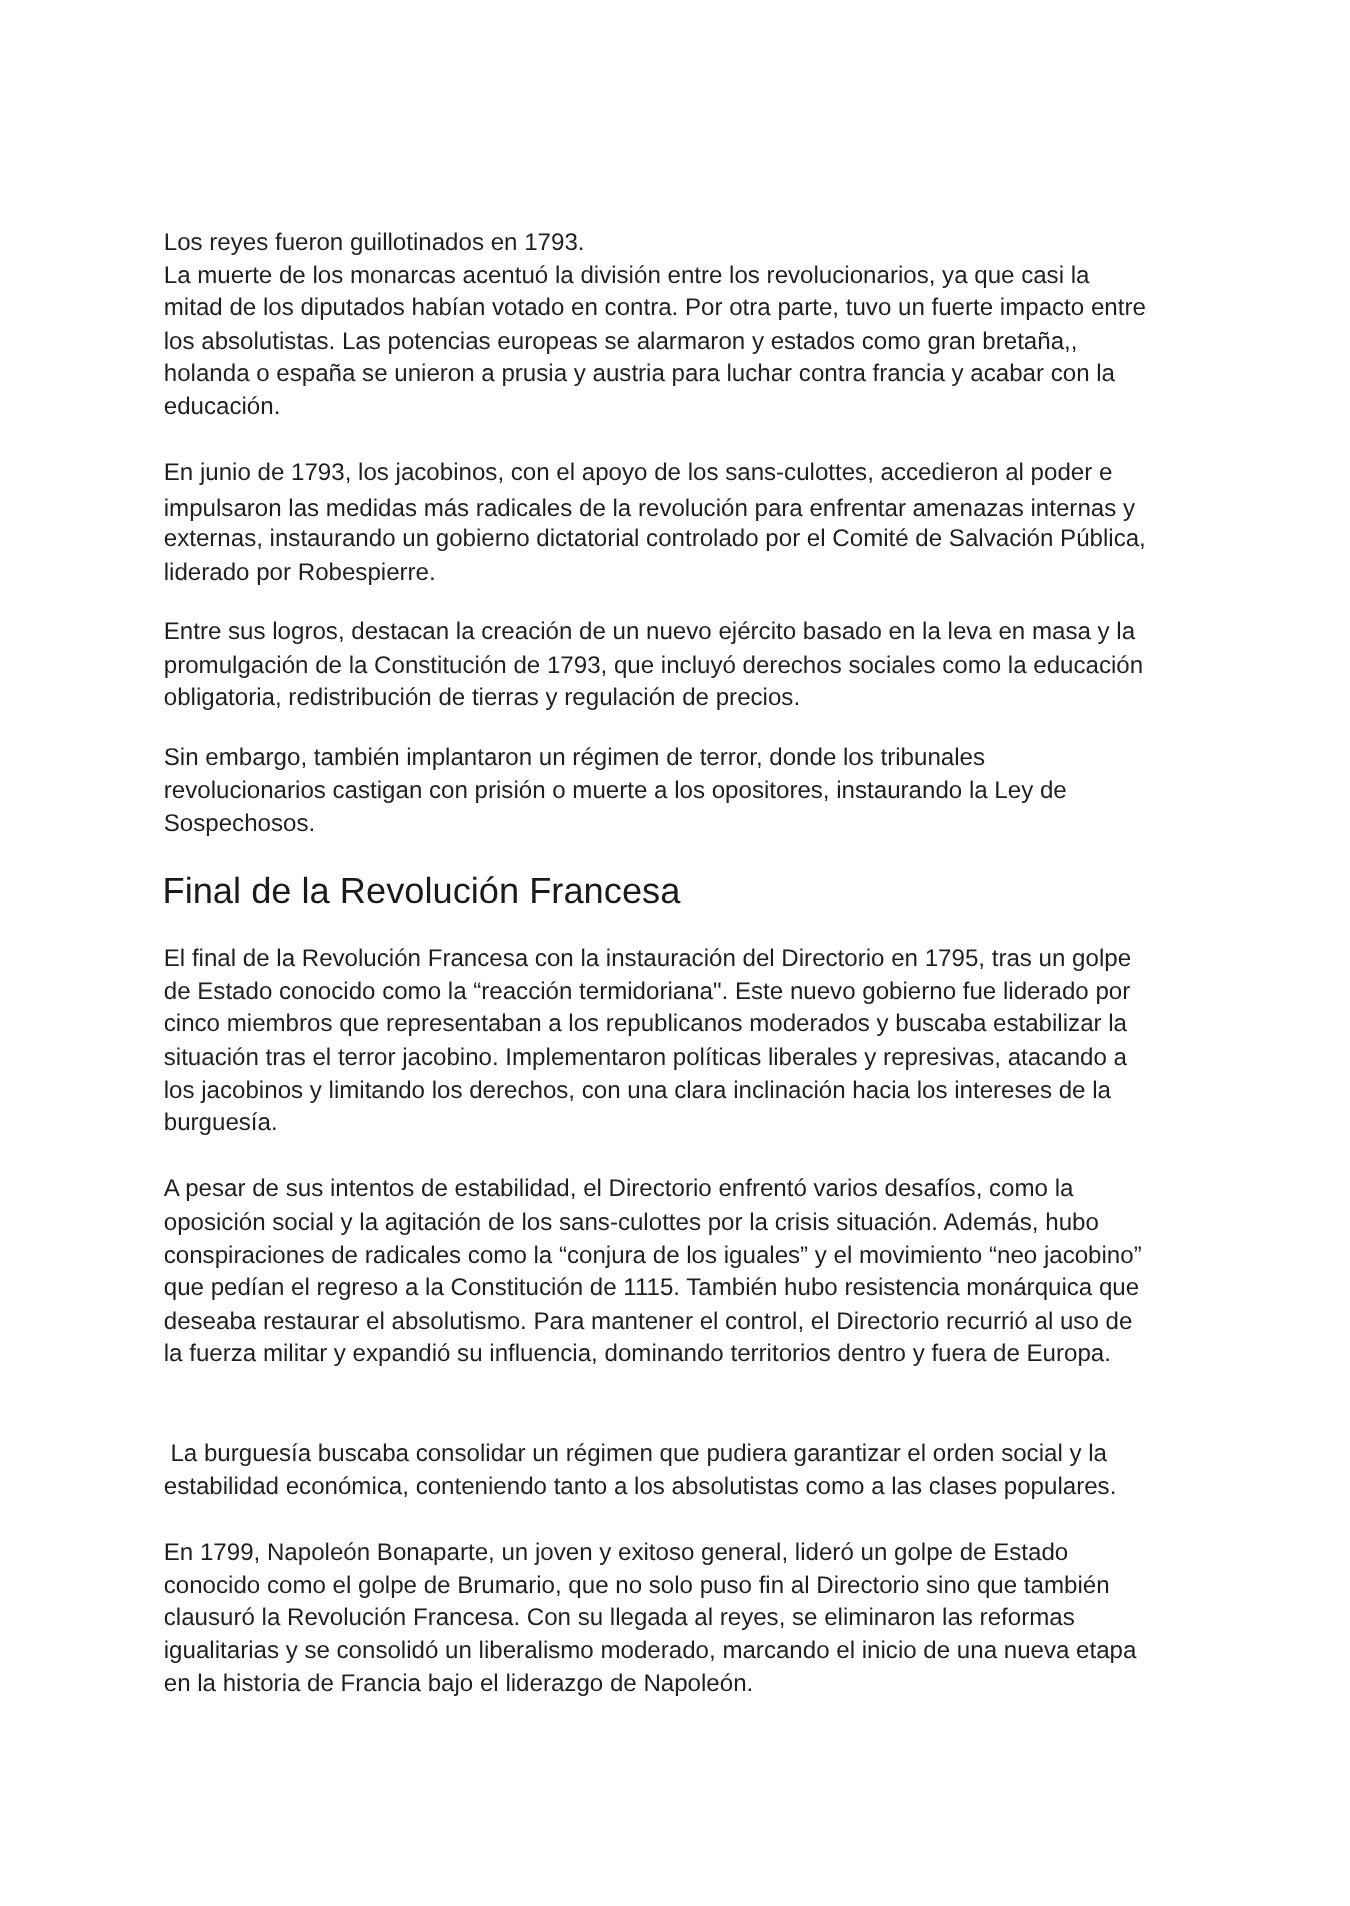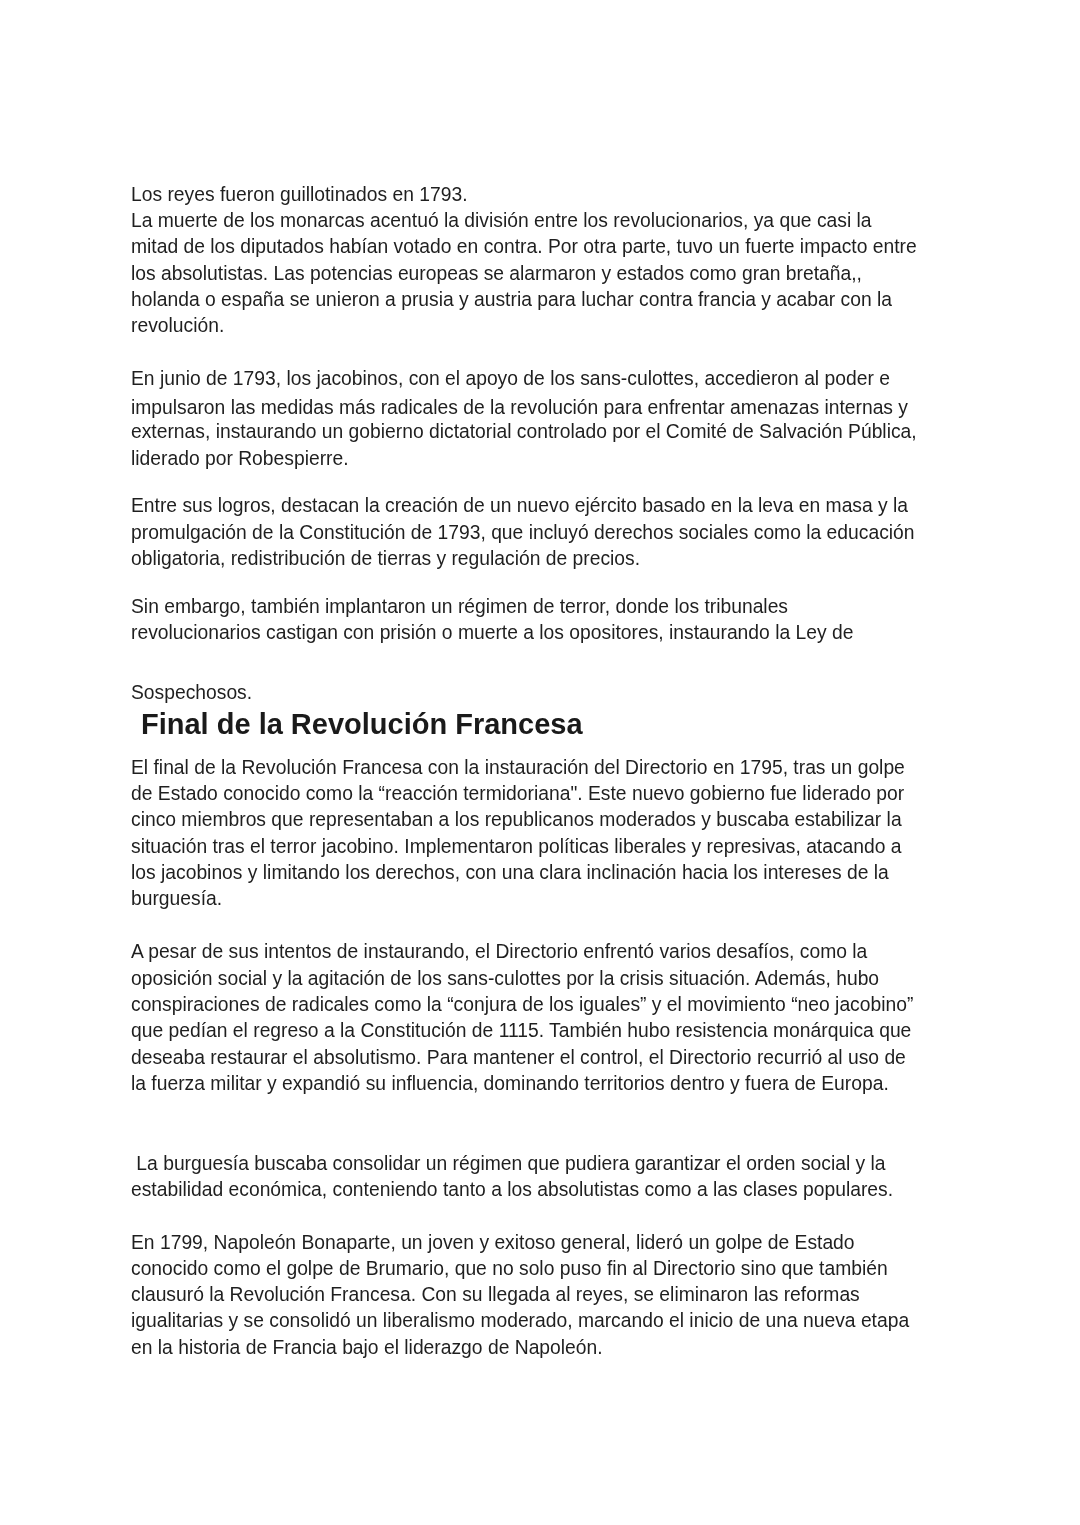--- a/index.html
+++ b/index.html
@@ -31,70 +31,70 @@
       white-space: pre;
       color: #1f1f1f;
     }
     .heading {
       position: absolute;
       left: 130px;
       font-size: 29px;
       line-height: 36px;
       white-space: pre;
       color: #1a1a1a;
-      font-weight: bold;
-      margin: 11px;
+      font-weight: normal;
+      margin: 0;
     }
   </style>
 </head>
 <body>
 
 <div class="page">
 
   <div>
     <div class="line" style="top:182px">Los reyes fueron guillotinados en 1793.</div>
     <div class="line" style="top:208px">La muerte de los monarcas acentuó la división entre los revolucionarios, ya que casi la</div>
     <div class="line" style="top:234px">mitad de los diputados habían votado en contra. Por otra parte, tuvo un fuerte impacto entre</div>
     <div class="line" style="top:261px">los absolutistas. Las potencias europeas se alarmaron y estados como gran bretaña,,</div>
     <div class="line" style="top:287px">holanda o españa se unieron a prusia y austria para luchar contra francia y acabar con la</div>
-    <div class="line" style="top:313px">revolución.</div>
+    <div class="line" style="top:313px">educación.</div>
   </div>
 
   <div>
     <div class="line" style="top:366px">En junio de 1793, los jacobinos, con el apoyo de los sans-culottes, accedieron al poder e</div>
     <div class="line" style="top:395px">impulsaron las medidas más radicales de la revolución para enfrentar amenazas internas y</div>
     <div class="line" style="top:419px">externas, instaurando un gobierno dictatorial controlado por el Comité de Salvación Pública,</div>
     <div class="line" style="top:446px">liderado por Robespierre.</div>
   </div>
 
   <div>
     <div class="line" style="top:493px">Entre sus logros, destacan la creación de un nuevo ejército basado en la leva en masa y la</div>
     <div class="line" style="top:520px">promulgación de la Constitución de 1793, que incluyó derechos sociales como la educación</div>
     <div class="line" style="top:546px">obligatoria, redistribución de tierras y regulación de precios.</div>
   </div>
 
   <div>
     <div class="line" style="top:594px">Sin embargo, también implantaron un régimen de terror, donde los tribunales</div>
     <div class="line" style="top:620px">revolucionarios castigan con prisión o muerte a los opositores, instaurando la Ley de</div>
-    <div class="line" style="top:680px">Sospechosos.</div>
+    <div class="line" style="top:647px">Sospechosos.</div>
   </div>
 
   <h2 class="heading" style="top:695px">Final de la Revolución Francesa</h2>
 
   <div>
     <div class="line" style="top:755px">El final de la Revolución Francesa con la instauración del Directorio en 1795, tras un golpe</div>
     <div class="line" style="top:781px">de Estado conocido como la “reacción termidoriana". Este nuevo gobierno fue liderado por</div>
     <div class="line" style="top:807px">cinco miembros que representaban a los republicanos moderados y buscaba estabilizar la</div>
     <div class="line" style="top:834px">situación tras el terror jacobino. Implementaron políticas liberales y represivas, atacando a</div>
     <div class="line" style="top:860px">los jacobinos y limitando los derechos, con una clara inclinación hacia los intereses de la</div>
     <div class="line" style="top:886px">burguesía.</div>
   </div>
 
   <div>
-    <div class="line" style="top:939px">A pesar de sus intentos de instaurando, el Directorio enfrentó varios desafíos, como la</div>
+    <div class="line" style="top:939px">A pesar de sus intentos de estabilidad, el Directorio enfrentó varios desafíos, como la</div>
     <div class="line" style="top:966px">oposición social y la agitación de los sans-culottes por la crisis situación. Además, hubo</div>
     <div class="line" style="top:992px">conspiraciones de radicales como la “conjura de los iguales” y el movimiento “neo jacobino”</div>
     <div class="line" style="top:1018px">que pedían el regreso a la Constitución de 1115. También hubo resistencia monárquica que</div>
     <div class="line" style="top:1045px">deseaba restaurar el absolutismo. Para mantener el control, el Directorio recurrió al uso de</div>
     <div class="line" style="top:1071px">la fuerza militar y expandió su influencia, dominando territorios dentro y fuera de Europa.</div>
   </div>
 
   <div>
     <div class="line" style="top:1151px"> La burguesía buscaba consolidar un régimen que pudiera garantizar el orden social y la</div>
     <div class="line" style="top:1177px">estabilidad económica, conteniendo tanto a los absolutistas como a las clases populares.</div>

